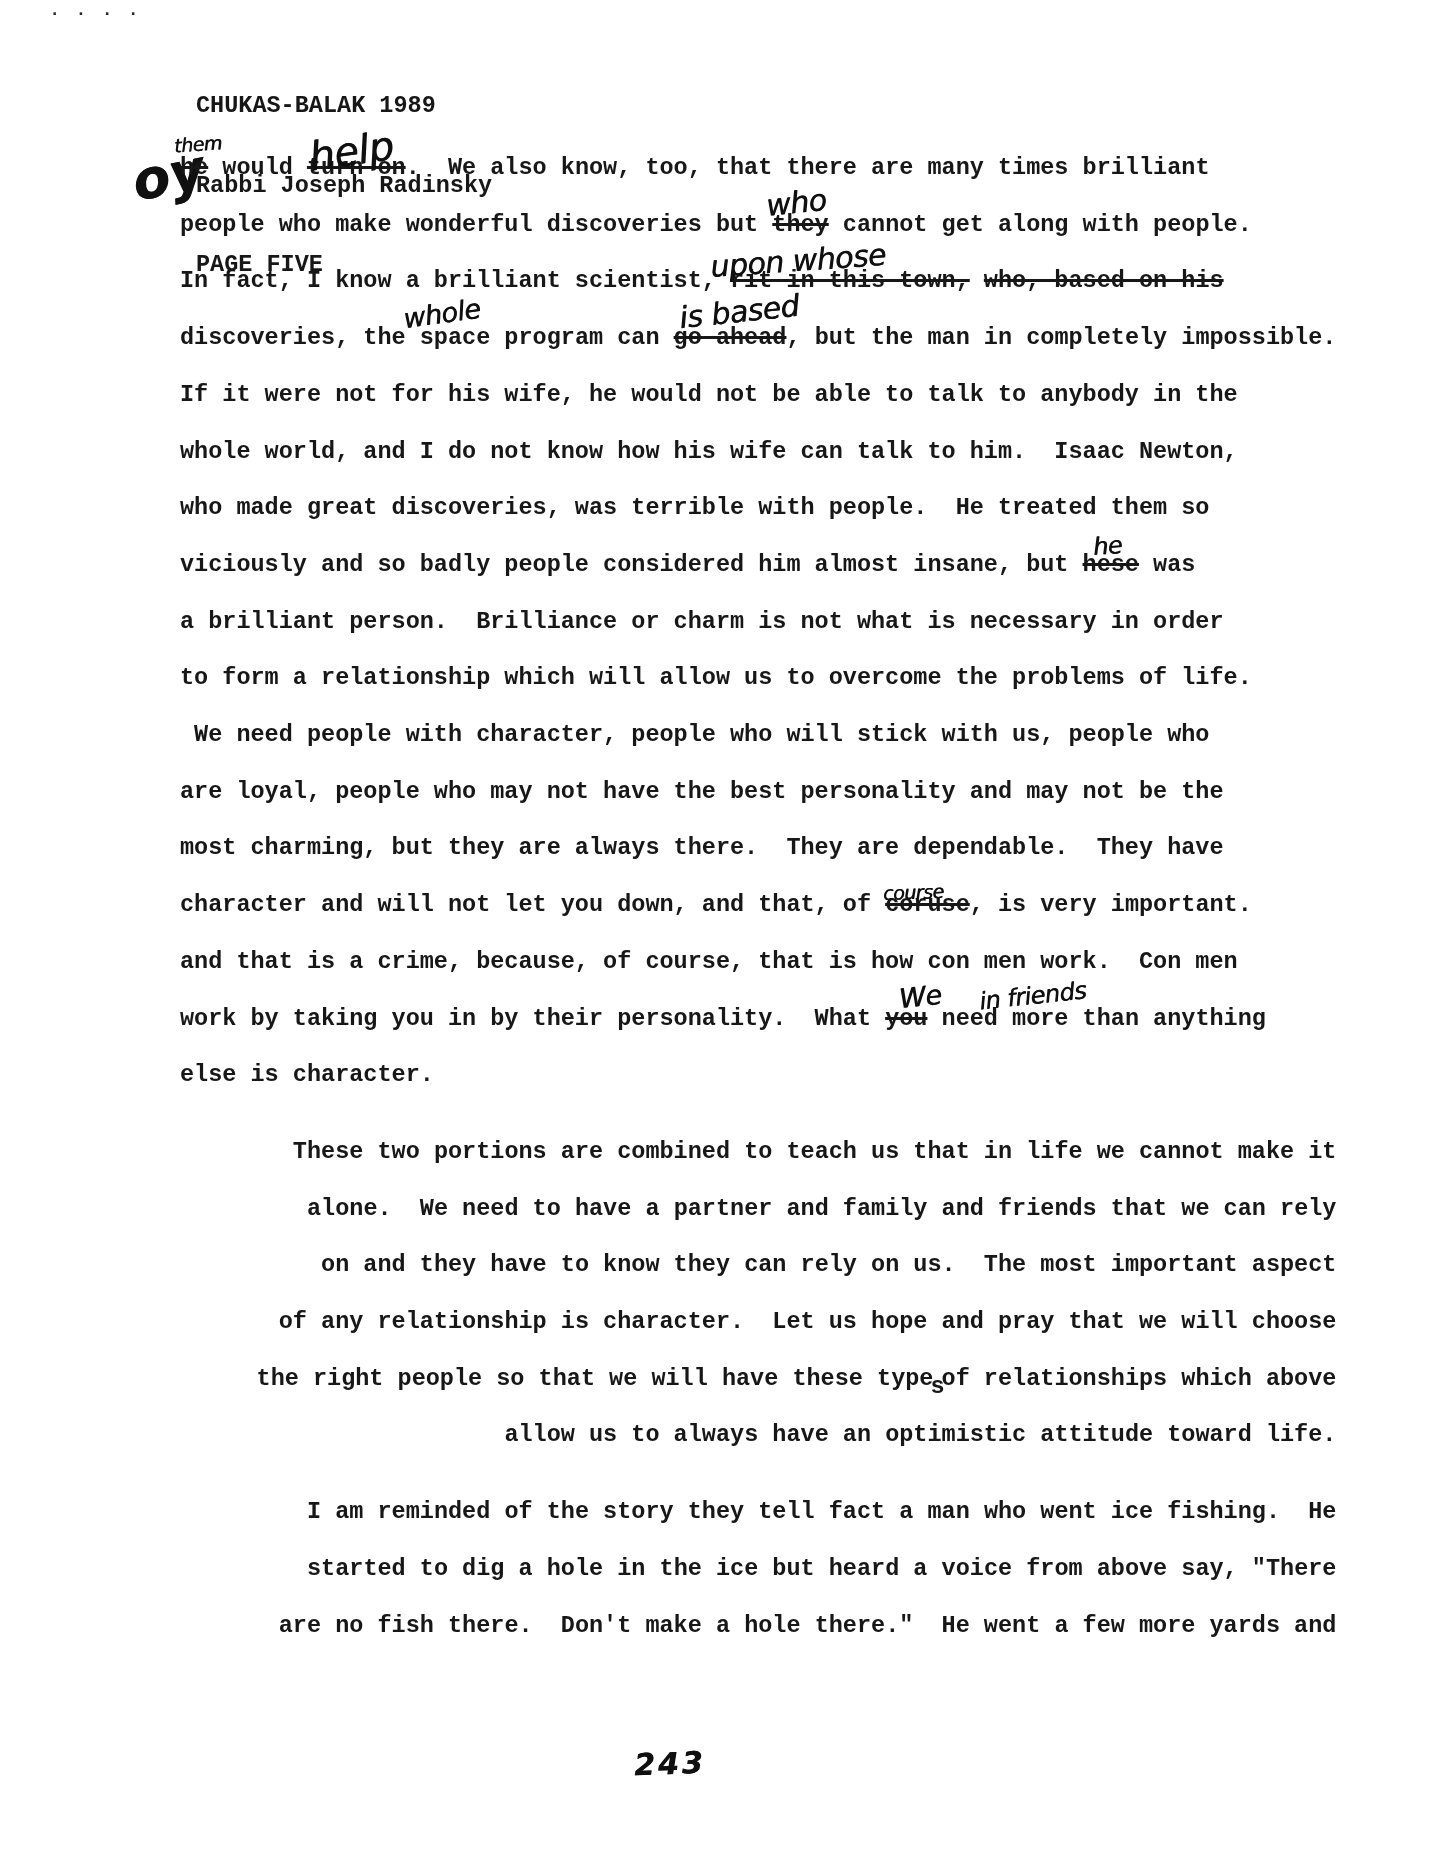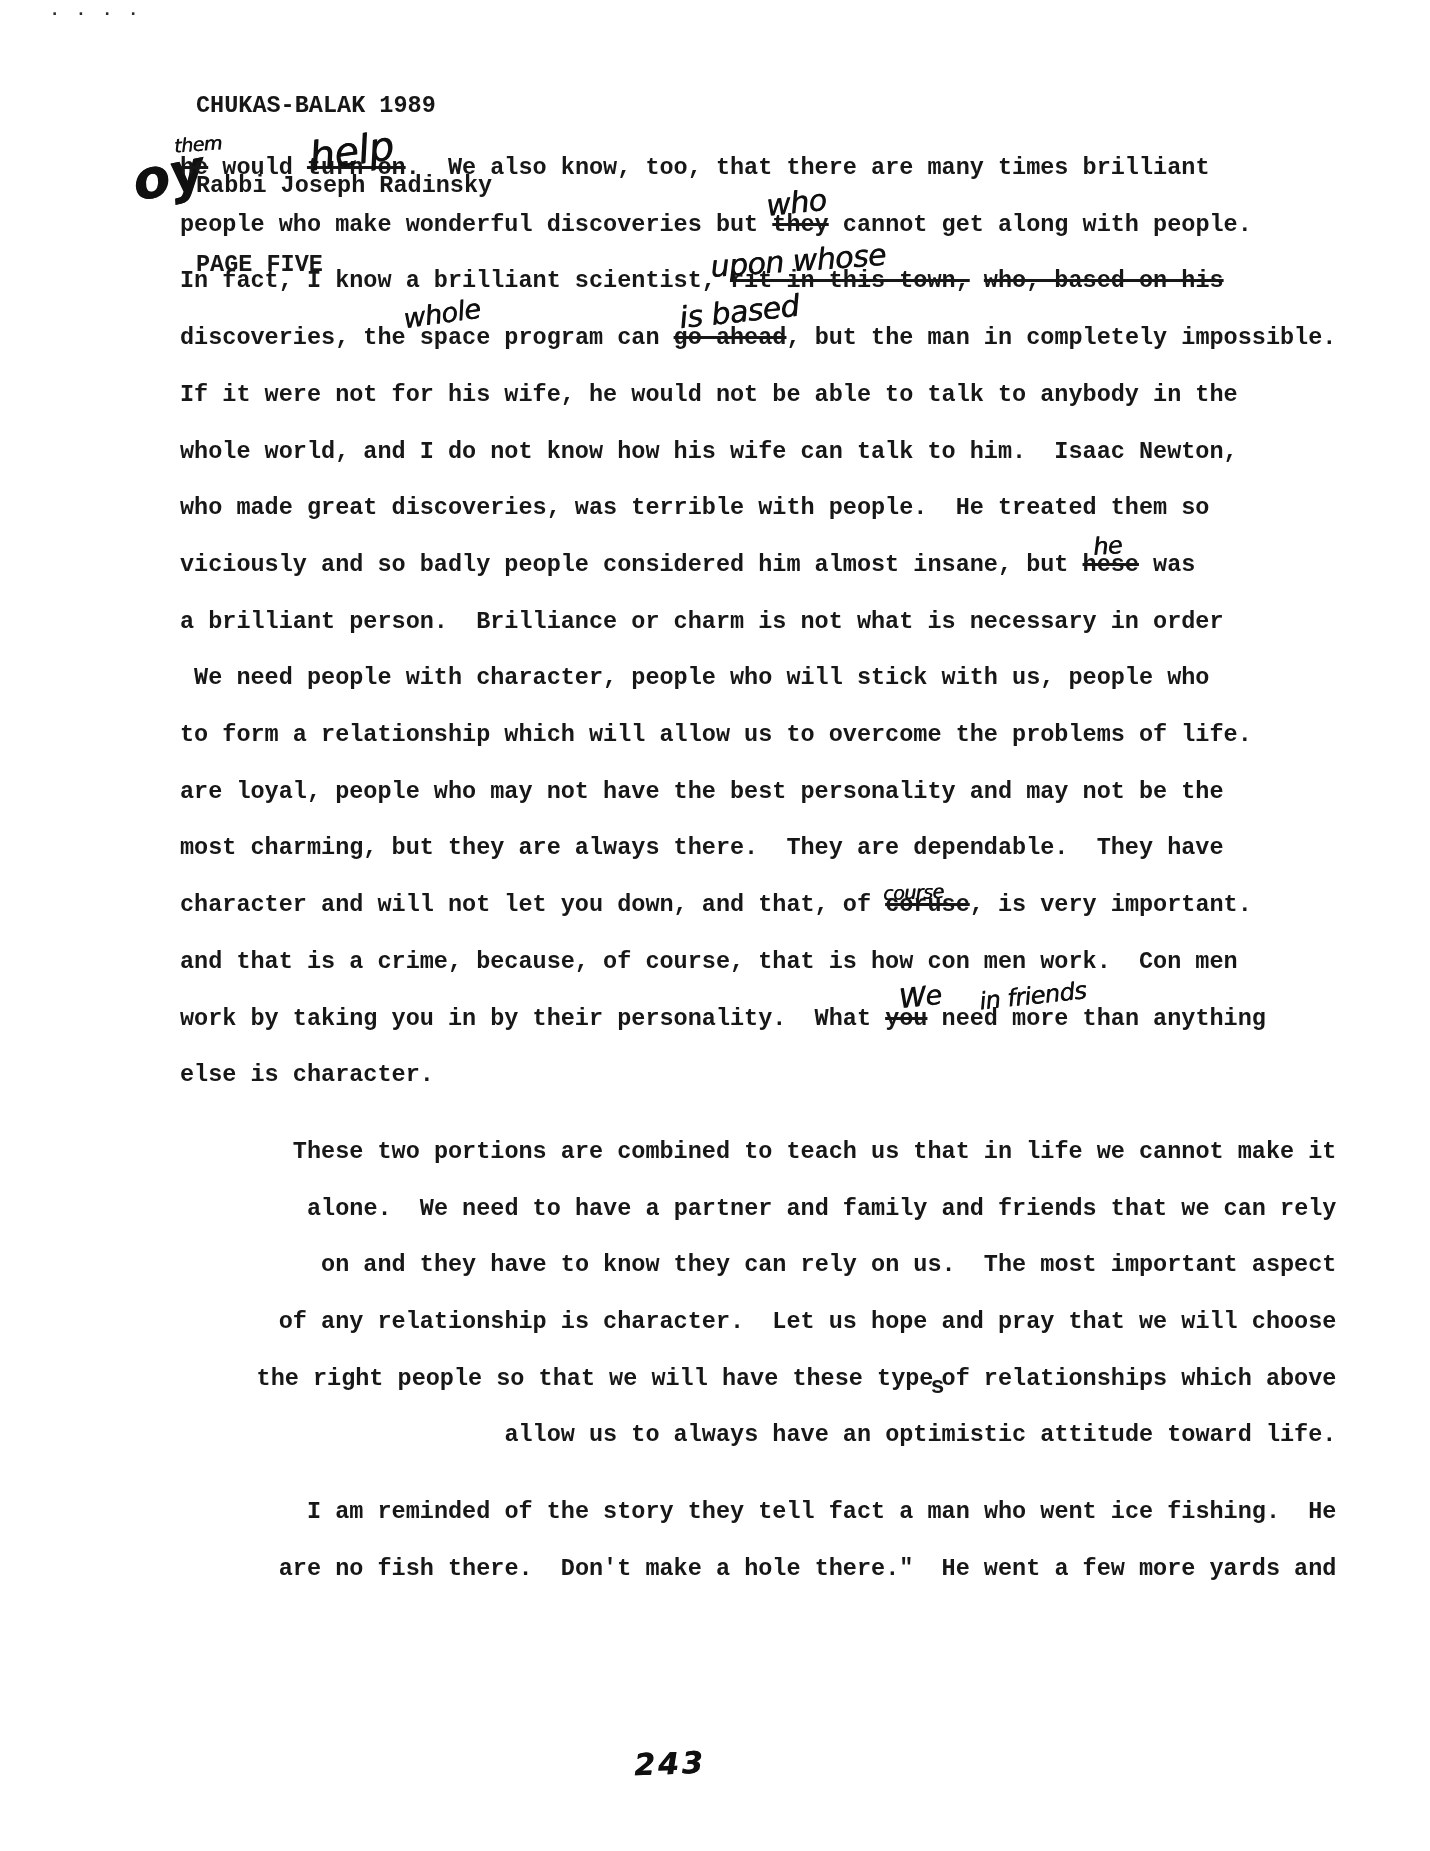--- a/index.html
+++ b/index.html
@@ -54,38 +54,39 @@
       <div class="para">
         <div class="line"><span class="seg strike">he<span class="hand" style="left: -6px; bottom: 27px; font-size: 19px; transform: rotate(-4deg);">them</span></span><span class="seg"> would </span><span class="seg strike">turn on<span class="hand" style="left: 2px; bottom: 10px; font-size: 40px; transform: rotate(-8deg);">help</span></span><span class="seg">.  We also know, too, that there are many times brilliant</span></div>
         <div class="line"><span class="seg">people who make wonderful discoveries but </span><span class="seg strike">they<span class="hand" style="left: -6px; bottom: 20px; font-size: 30px; transform: rotate(-6deg);">who</span></span><span class="seg"> cannot get along with people.</span></div>
         <div class="line"><span class="seg">In fact, I know a brilliant scientist, </span><span class="seg strike">rit in this town,<span class="hand" style="left: -20px; bottom: 18px; font-size: 30px; transform: rotate(-4deg);">upon whose</span></span><span class="seg"> </span><span class="seg strike">who, based on his</span></div>
         <div class="line"><span class="seg">discoveries, </span><span class="seg">the space program can <span class="hand" style="left: 40px; bottom: 24px; font-size: 27px; transform: rotate(-8deg);">whole</span></span><span class="seg strike">go ahead<span class="hand" style="left: 5px; bottom: 24px; font-size: 30px; transform: rotate(-6deg);">is based</span></span><span class="seg">, but the man in completely impossible.</span></div>
         <div class="line"><span class="seg">If it were not for his wife, he would not be able to talk to anybody in the</span></div>
         <div class="line"><span class="seg">whole world, and I do not know how his wife can talk to him.  Isaac Newton,</span></div>
         <div class="line"><span class="seg">who made great discoveries, was terrible with people.  He treated them so</span></div>
         <div class="line"><span class="seg">viciously and so badly people considered him almost insane, but </span><span class="seg strike">hese<span class="hand" style="left: 10px; bottom: 20px; font-size: 24px; transform: rotate(-4deg);">he</span></span><span class="seg"> was</span></div>
         <div class="line"><span class="seg">a brilliant person.  Brilliance or charm is not what is necessary in order</span></div>
+        <div class="line"><span class="seg">to form a relationship which will allow us to overcome the problems of life.</span></div>
         <div class="line"><span class="seg"> We need people with character, people who will stick with us, people who</span></div>
-        <div class="line"><span class="seg">to form a relationship which will allow us to overcome the problems of life.</span></div>
         <div class="line"><span class="seg">are loyal, people who may not have the best personality and may not be the</span></div>
         <div class="line"><span class="seg">most charming, but they are always there.  They are dependable.  They have</span></div>
         <div class="line"><span class="seg">character and will not let you down, and that, of </span><span class="seg strike">coruse<span class="hand" style="left: -2px; bottom: 16px; font-size: 19px; transform: rotate(-2deg);">course</span></span><span class="seg">, is very important.</span></div>
         <div class="line"><span class="seg">and that is a crime, because, of course, that is how con men work.  Con men</span></div>
         <div class="line"><span class="seg">work by taking you in by their personality.  What </span><span class="seg strike">you<span class="hand" style="left: 14px; bottom: 22px; font-size: 27px; transform: rotate(-6deg);">We</span></span><span class="seg"> need more<span class="hand" style="left: 52px; bottom: 24px; font-size: 24px; transform: rotate(-6deg);">in friends</span></span><span class="seg"> than anything</span></div>
         <div class="line"><span class="seg">else is character.</span></div>
       </div>
       <div class="para">
         <div class="line"><span class="seg">These two portions are combined to teach us that in life we cannot make it</span></div>
         <div class="line"><span class="seg">alone.  We need to have a partner and family and friends that we can rely</span></div>
         <div class="line"><span class="seg">on and they have to know they can rely on us.  The most important aspect</span></div>
         <div class="line"><span class="seg">of any relationship is character.  Let us hope and pray that we will choose</span></div>
         <div class="line"><span class="seg">the right people so that we will have these type</span><span class="seg low">s</span><span class="seg">of relationships which above</span></div>
         <div class="line"><span class="seg">allow us to always have an optimistic attitude toward life.</span></div>
       </div>
       <div class="para">
         <div class="line"><span class="seg">I am reminded of the story they tell fact a man who went ice fishing.  He</span></div>
+        <div class="line"><span class="seg">started to dig a hole in the ice but heard a voice from above say, "There</span></div>
         <div class="line"><span class="seg">are no fish there.  Don't make a hole there."  He went a few more yards and</span></div>
       </div>
     </main>
 
   <div class="pgnum hand-ink">243</div>
 
 </div>
 
 </body></html>

